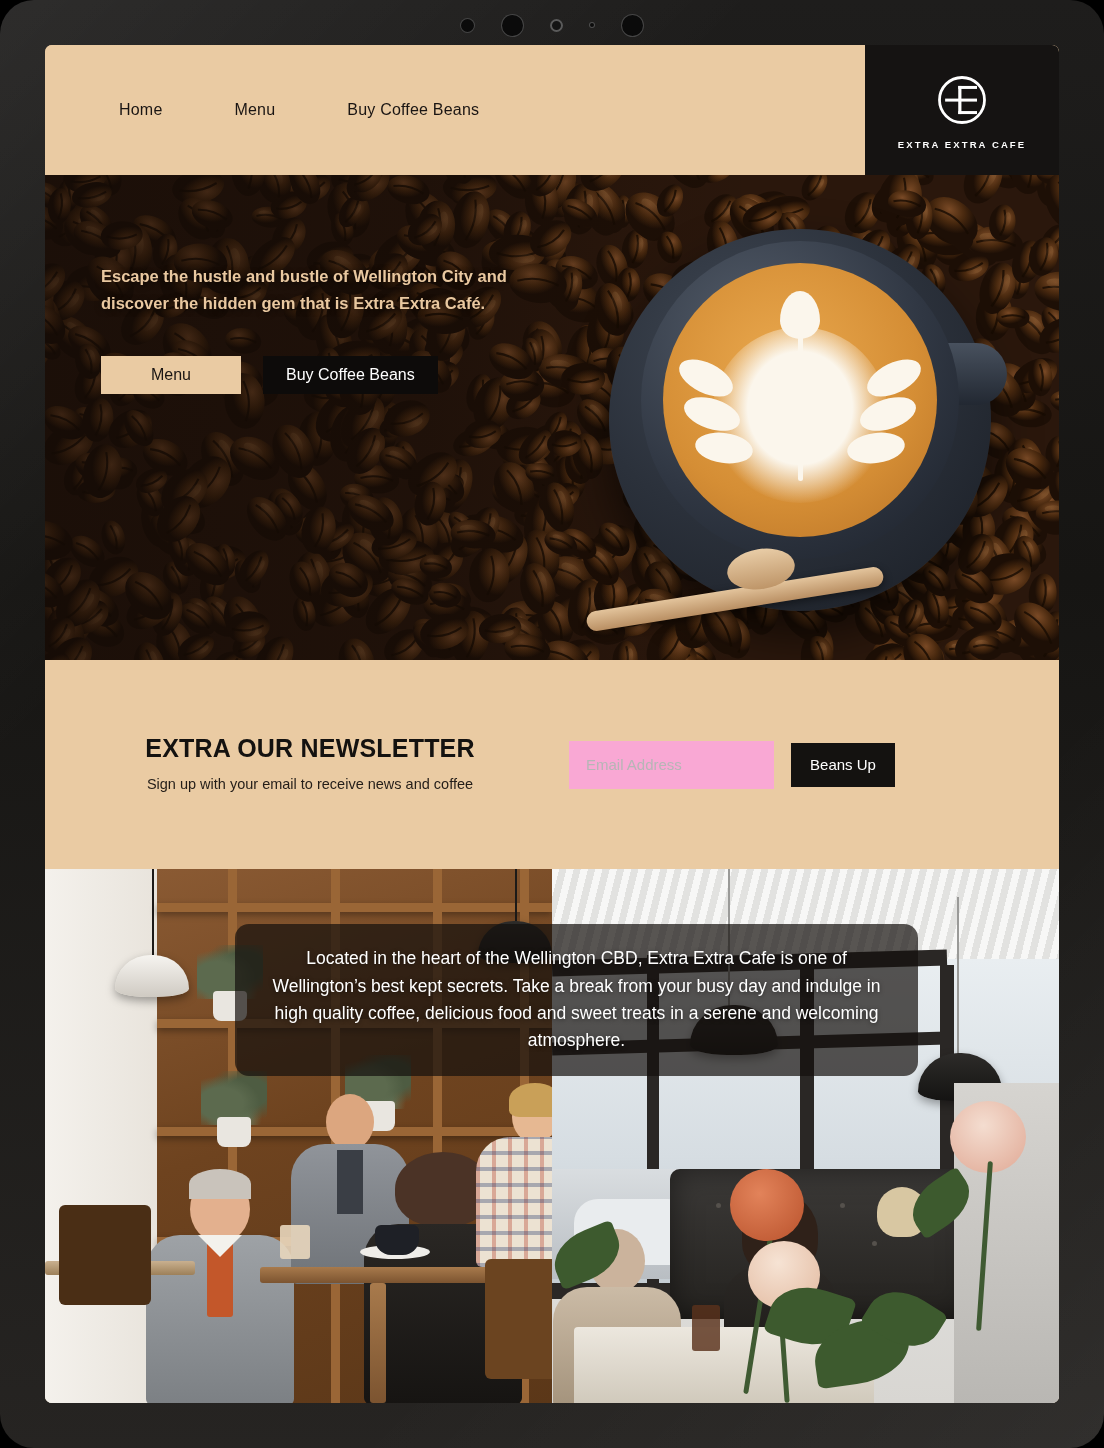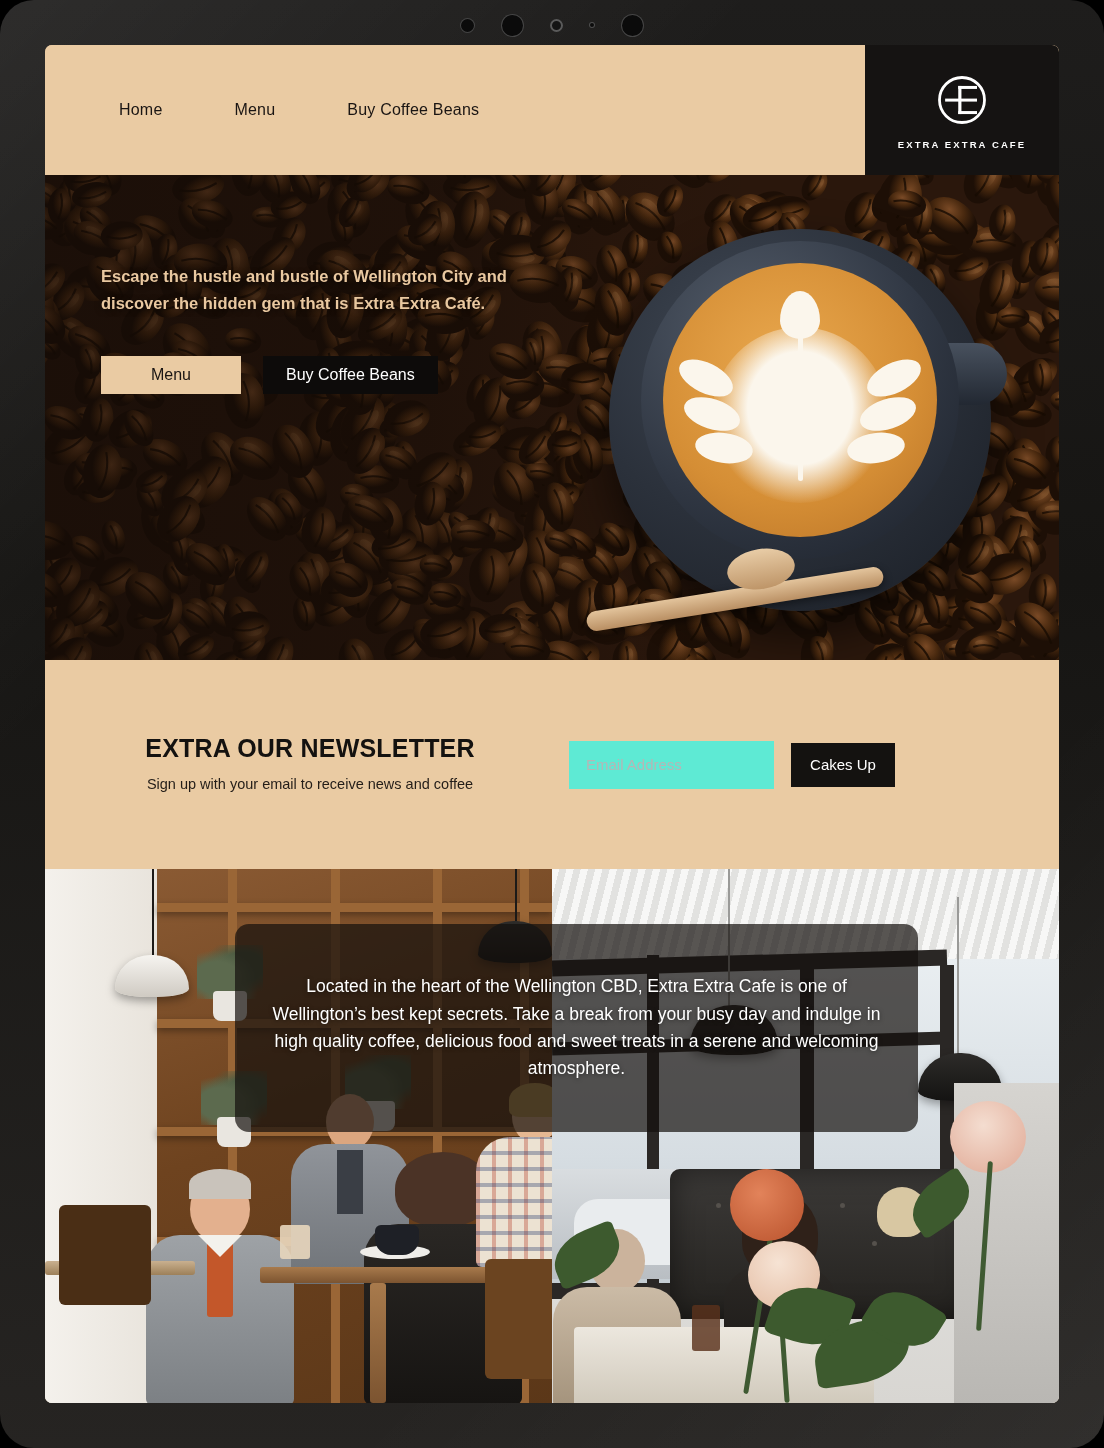--- a/index.html
+++ b/index.html
@@ -165,21 +165,21 @@
   #nl-text { width: 520px; text-align: center; padding-left: 10px; }
   #nl-title {
     font-size: 25px; font-weight: 700; color: #141210; letter-spacing: .2px;
   }
   #nl-sub {
     margin-top: 11px; font-size: 14.5px; color: #231d18; line-height: 1.45;
     padding: 0 60px;
   }
   #nl-form { display: flex; align-items: center; gap: 17px; margin-left: 4px; }
   #email-input {
-    width: 205px; height: 48px; background: #5eead4; border: none; outline: none;
+    width: 205px; height: 48px; background: #f9a8d4; border: none; outline: none;
     padding: 0 17px; font-size: 15px; color: #3a3a3a;
     font-family: "Liberation Sans", sans-serif;
   }
   #email-input::placeholder { color: #b6b6b6; }
   #signup-btn {
     width: 104px; height: 44px; background: #141210; color: #fff;
     border: none; font-size: 15px; cursor: pointer;
     font-family: "Liberation Sans", sans-serif;
   }
 
@@ -224,21 +224,21 @@
   .win-glass { position:absolute; background: linear-gradient(180deg,#e9eef1 0%, #d6dde2 60%, #c4ccd2 100%); }
   .bench { position:absolute; background: linear-gradient(180deg,#3c3a38,#24221f); border-radius:10px 10px 0 0;
            box-shadow: inset 0 0 30px rgba(0,0,0,.5); }
   .tuft { position:absolute; width:5px; height:5px; border-radius:50%; background:#55514c; }
   .flower { position:absolute; border-radius:50%; }
   .stem { position:absolute; width:5px; background:#3f5a32; border-radius:3px; }
   .bigleaf { position:absolute; background:#3d5a2e; border-radius: 60% 10% 60% 10%; }
 
   
   #about-overlay {
-    position: absolute; left: 190px; top: 55px; width: 683px; height: 208px;
+    position: absolute; left: 190px; top: 55px; width: 683px; height: 152px;
     background: rgba(20,16,13,.70);
     border-radius: 14px;
     display: flex; align-items: center; justify-content: center;
     z-index: 8;
   }
   #about-text {
     color: #fff; font-size: 17.5px; line-height: 1.56; text-align: center;
     padding: 0 30px; font-weight: 400;
     text-shadow: 0 1px 4px rgba(0,0,0,.5);
     font-family: "Liberation Sans", sans-serif;
@@ -1855,21 +1855,21 @@
       </div>
     </section>
 
     <section id="newsletter">
       <div id="nl-text">
         <div id="nl-title">EXTRA OUR NEWSLETTER</div>
         <div id="nl-sub">Sign up with your email to receive news and coffee</div>
       </div>
       <div id="nl-form">
         <input id="email-input" type="text" placeholder="Email Address" style="">
-        <button id="signup-btn">Cakes Up</button>
+        <button id="signup-btn">Beans Up</button>
       </div>
     </section>
 
     <section id="gallery">
 
       <div class="g-half">
         <div id="photo-left">
           <div class="wall"></div>
 
           <div class="shelf-unit">

